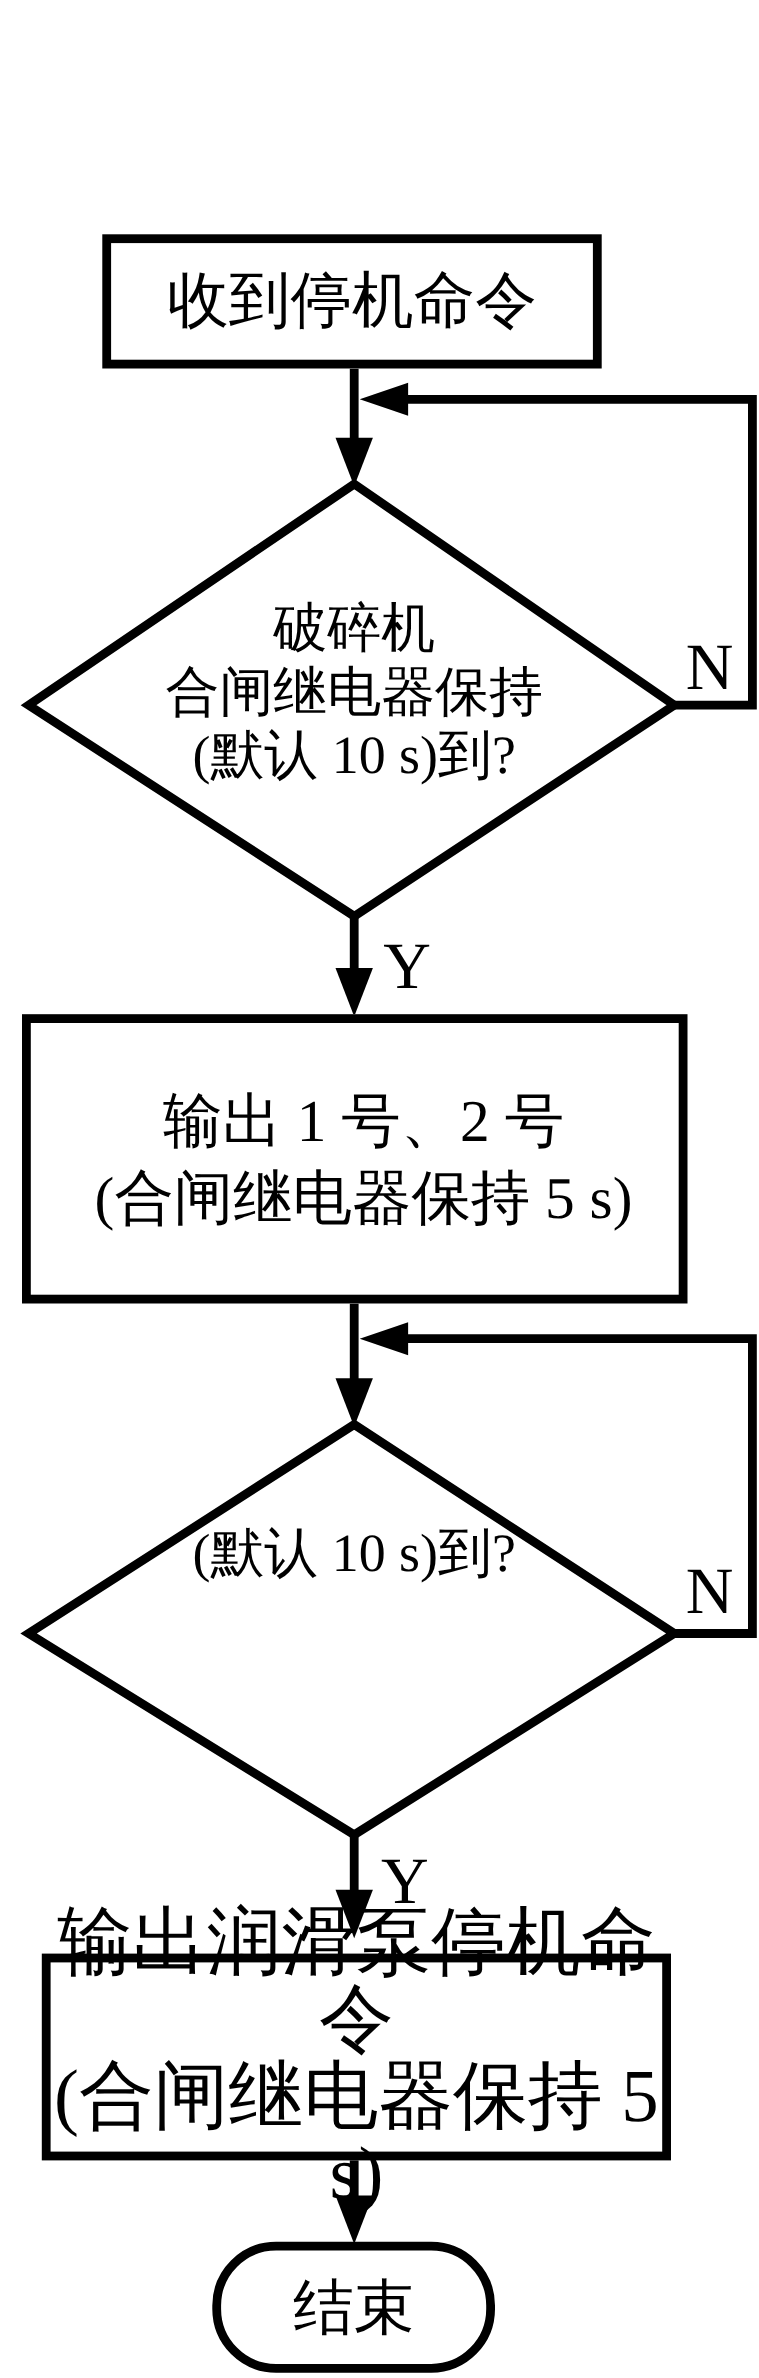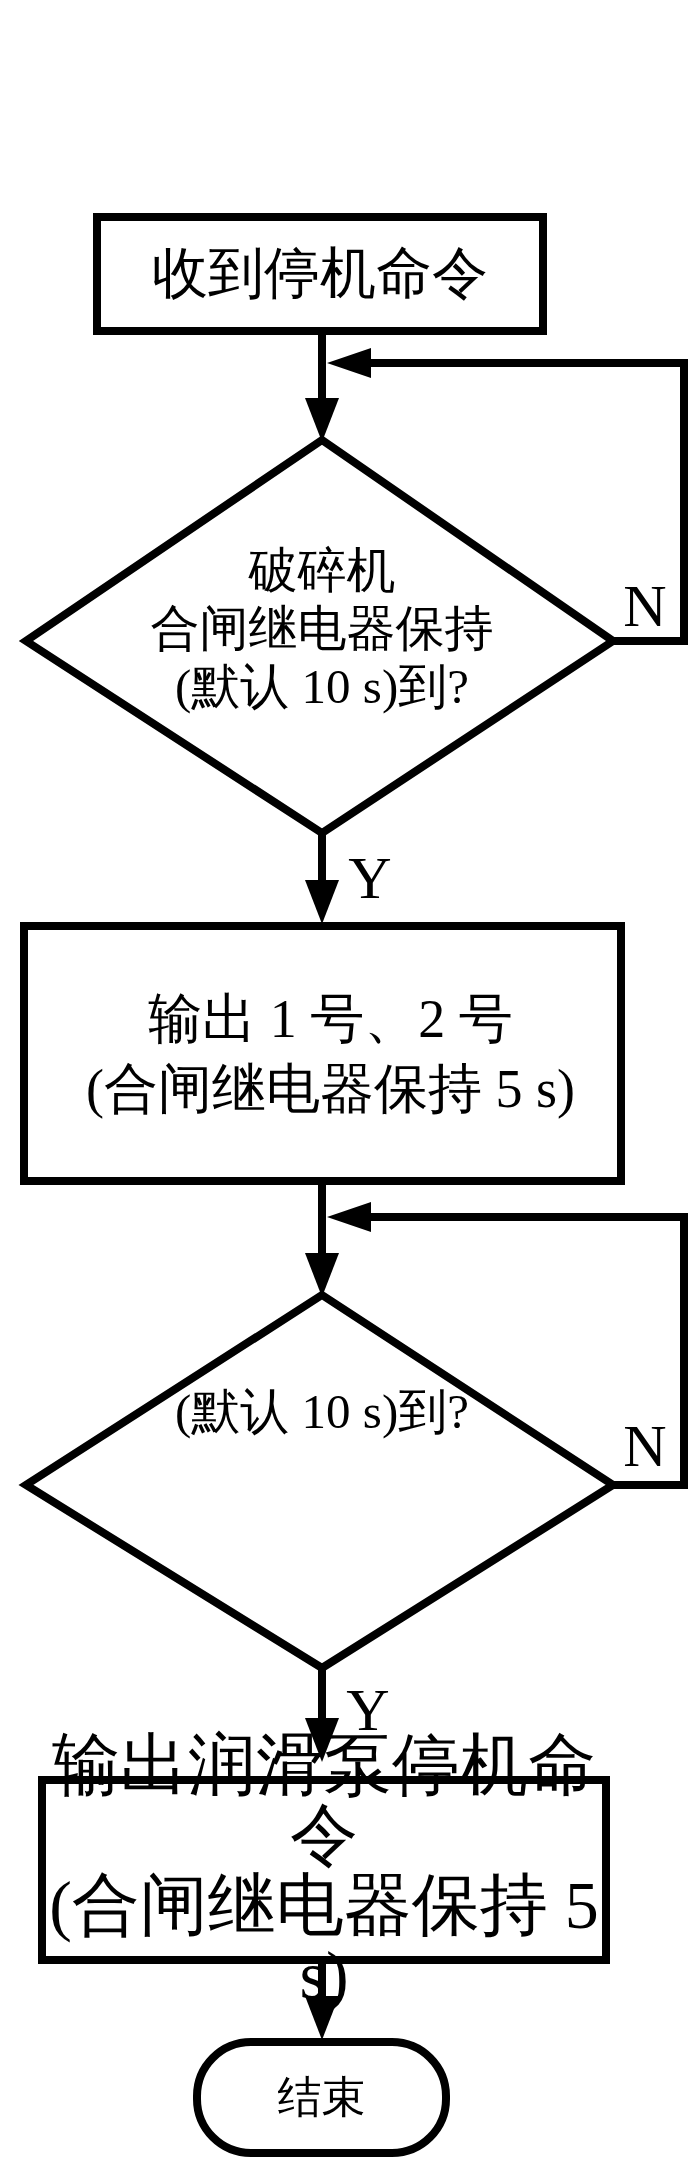--- a/index.html
+++ b/index.html
@@ -15,21 +15,21 @@
   .wire { fill:none; stroke:var(--ink); stroke-width:8; }
   .head { fill:var(--ink); stroke:none; }
   .node {
     position:absolute; background:var(--paper); border:8px solid var(--ink);
     display:flex; flex-direction:column; align-items:center; justify-content:center;
     text-align:center;
   }
   .node-start   { left:93px;  top:213px;  width:454px; height:122px; font-size:56px; }
   .node-proc1   { left:20px;  top:922px;  width:605px; height:263px; font-size:54px; line-height:70px;padding-left:16px; }
   .node-proc2   { left:38px;  top:1760px; width:572px; height:188px; font-size:68px; line-height:70px;margin-top:16px; }
-  .node-end     { left:193px; top:2038px; width:257px; height:119px; font-size:44px; border-radius:58px;text-align:right; }
+  .node-end     { left:193px; top:2038px; width:257px; height:119px; font-size:55px; border-radius:58px;text-align:right; }
   .dtext {
     position:absolute; left:22px; width:600px; text-align:center;
     font-size:49px; line-height:58px;
   }
   .dtext-1 { top:542px; }
   .dtext-2 { top:1383px; }
   .branch-label {
     position:absolute; font-size:60px; line-height:60px;
     transform:translate(-50%,-50%); white-space:nowrap;
   }

